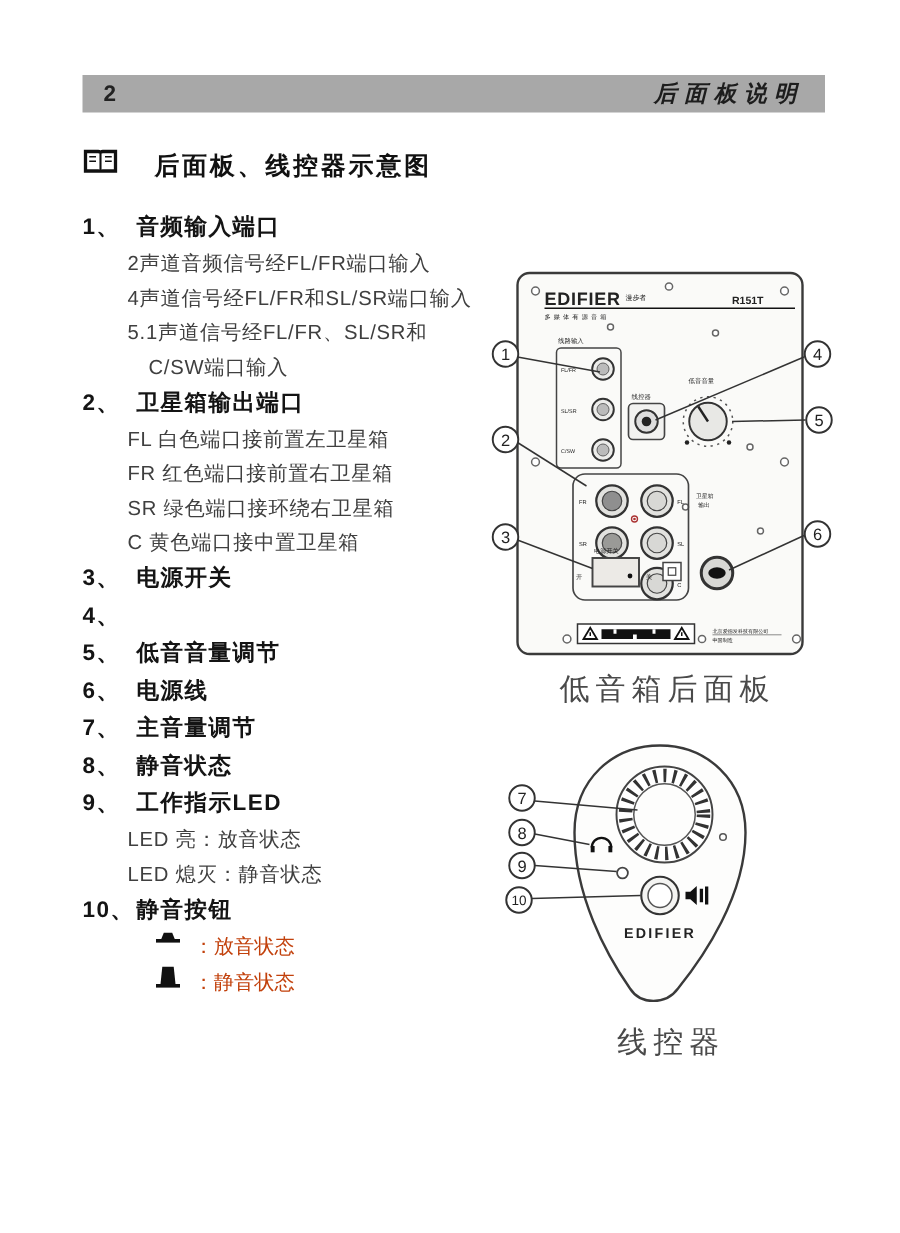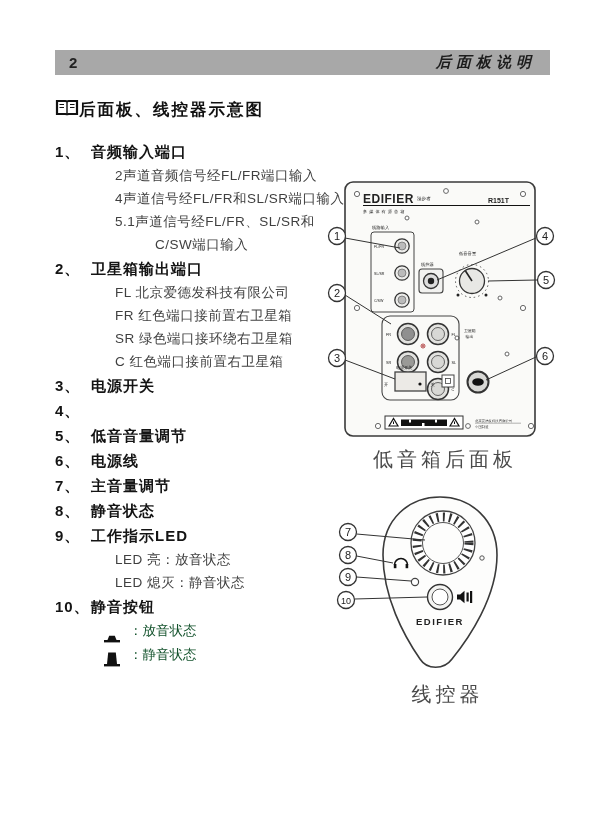--- a/index.html
+++ b/index.html
@@ -6,30 +6,30 @@
   .page{position:relative;width:600px;height:822px;background:#ffffff;overflow:hidden;
         font-family:"Liberation Sans","DejaVu Sans",sans-serif;color:#1a1a1a;}
   
   .header-bar{position:absolute;left:55px;top:50px;width:495px;height:25px;
               background:#a8a8a8;display:flex;align-items:center;justify-content:space-between;
               padding:0 14px;box-sizing:border-box;}
   .page-num{font-size:15px;font-weight:bold;color:#222;}
   .header-title{font-family:Liberation Mono, monospace;font-style:italic;
                 font-weight:bold;font-size:15px;letter-spacing:5px;color:#1d1d1d;}
   
-  .section-heading{position:absolute;left:55px;top:99px;display:flex;align-items:center;gap:0;}
+  .section-heading{position:absolute;left:55px;top:99px;display:flex;align-items:center;gap:24px;}
   .section-heading .txt{font-size:16.5px;font-weight:bold;letter-spacing:2px;color:#111;}
   
   .list{position:absolute;left:55px;top:139px;width:300px;}
   .row{display:flex;align-items:baseline;}
   .row.title-row{line-height:25px;font-size:15px;font-weight:bold;color:#141414;letter-spacing:1px;}
   .row .num{flex:none;width:36px;}
-  .row.sub{line-height:23px;font-size:13.5px;color:#3f3f3f;margin-left:60px;letter-spacing:.5px;}
-  .row.sub.indent{margin-left:100px;}
-  .row.state{line-height:24px;font-size:13.5px;color:#14532d;margin-left:48px;display:flex;align-items:flex-end;gap:8px;}
+  .row.sub{line-height:23px;font-size:13.5px;color:#3f3f3f;margin-left:30px;letter-spacing:.5px;}
+  .row.sub.indent{margin-left:44px;}
+  .row.state{line-height:24px;font-size:13.5px;color:#c2410c;margin-left:48px;display:flex;align-items:flex-start;gap:8px;}
   .row.state svg{flex:none;}
   
   .caption{position:absolute;text-align:center;font-family:"Liberation Serif","DejaVu Serif",serif;
            font-size:20px;letter-spacing:4px;color:#4a4a4a;}
   .caption.panel-cap{left:325px;top:446px;width:240px;}
   .caption.remote-cap{left:330px;top:681px;width:235px;}
   .diagram{position:absolute;}
   .diagram.panel{left:325px;top:176px;}
   .diagram.remote{left:330px;top:492px;}
   svg text{font-family:"Liberation Sans","DejaVu Sans",sans-serif;fill:#222;}
@@ -65,24 +65,24 @@
     </div>
     <div class="row sub">2声道音频信号经FL/FR端口输入</div>
     <div class="row sub">4声道信号经FL/FR和SL/SR端口输入</div>
     <div class="row sub">5.1声道信号经FL/FR、SL/SR和</div>
     <div class="row sub indent">C/SW端口输入</div>
 
     <div class="row title-row">
       <span class="num">2、</span>
       <span>卫星箱输出端口</span>
     </div>
-    <div class="row sub">FL 北京爱德发科技有限公司</div>
+    <div class="row sub">FL 白色端口接前置左卫星箱</div>
     <div class="row sub">FR 红色端口接前置右卫星箱</div>
     <div class="row sub">SR 绿色端口接环绕右卫星箱</div>
-    <div class="row sub">C 红色端口接前置右卫星箱</div>
+    <div class="row sub">C 黄色端口接中置卫星箱</div>
 
     <div class="row title-row">
       <span class="num">3、</span>
       <span>电源开关</span>
     </div>
     <div class="row title-row">
       <span class="num">4、</span>
     </div>
     <div class="row title-row">
       <span class="num">5、</span>

